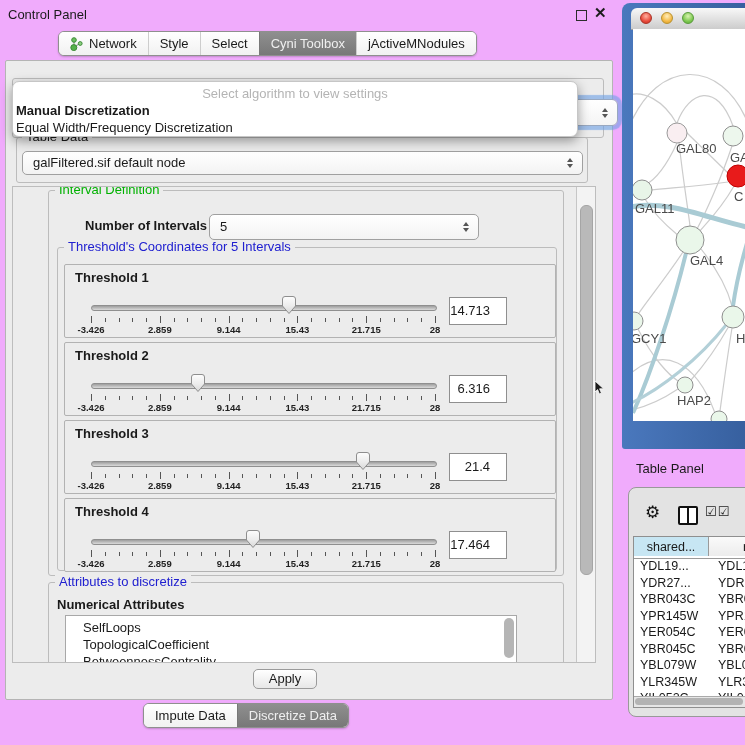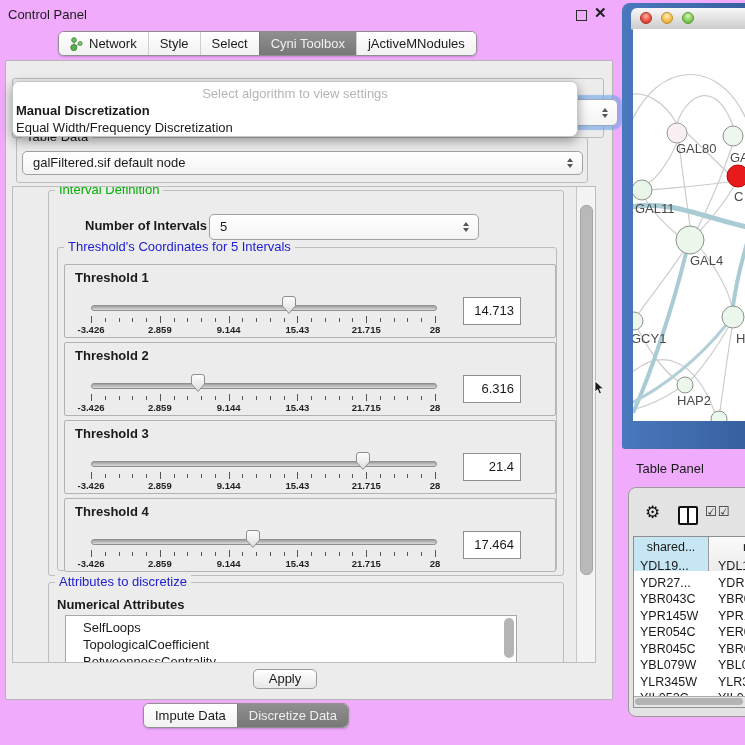--- a/index.html
+++ b/index.html
@@ -70,22 +70,22 @@
     border-radius:2px;margin-bottom:4px;box-sizing:border-box;}
   .thr-label{position:absolute;left:10px;top:5px;font-weight:bold;text-align:center;}
   .thr-track{position:absolute;left:26px;top:40px;width:344px;height:4px;
     background:linear-gradient(#9e9e9e,#dadada);border:1px solid #8f8f8f;border-radius:3px;}
   .thr-thumb{position:absolute;top:30px;}
   .thr-ticks{position:absolute;left:0;top:51px;width:100%;height:8px;}
   .tick{position:absolute;top:2px;width:1px;height:4px;background:#555;}
   .tick.major{top:0;height:7px;}
   .thr-ticklabels{position:absolute;left:0;top:59px;width:100%;height:11px;}
   .ticklabel{position:absolute;top:0;transform:translateX(-50%);font-size:9.5px;font-weight:bold;color:#222;white-space:nowrap;}
-  .thr-value{position:absolute;left:398px;top:32px;width:58px;height:28px;background:#fff;border:1px solid #8f8f8f;
-    line-height:26px;text-align:right;padding-right:6px;box-sizing:border-box;}
+  .thr-value{position:absolute;left:384px;top:32px;width:58px;height:28px;background:#fff;border:1px solid #8f8f8f;
+    line-height:26px;text-align:right;padding-right:16px;box-sizing:border-box;}
 
   
   #grp-attrs{left:35px;top:395px;width:516px;height:90px;}
   #grp-attrs-title{left:6px;top:-8px;color:#2020d0;}
   #attr-label{position:absolute;left:8px;top:14px;font-weight:bold;}
   #attr-list{position:absolute;left:16px;top:32px;width:452px;height:60px;background:#fff;border:1px solid #a8a8a8;box-sizing:border-box;}
   .attr-item{padding-left:17px;line-height:17px;white-space:nowrap;}
   #attr-vthumb{position:absolute;right:2px;top:2px;width:10px;height:40px;background:#b5b5b5;border-radius:5px;}
 
   #apply-btn{left:253px;top:669px;width:64px;height:20px;background:linear-gradient(#ffffff,#e7e7e7);
@@ -106,21 +106,21 @@
   
   #tp-title{left:636px;top:461px;}
   #tp-frame{left:628px;top:487px;width:130px;height:230px;background:#e3e3e3;border:1px solid #999;
     border-radius:8px 0 0 8px;box-sizing:border-box;}
   #tp-gear{left:645px;top:502px;font-size:17px;font-family:"DejaVu Sans",sans-serif;color:#111;}
   #tp-split{left:678px;top:506px;width:16px;height:15px;border:2px solid #111;border-radius:2px;background:#fff;}
   #tp-split .split-div{position:absolute;left:50%;top:0;width:2px;height:100%;background:#111;transform:translateX(-50%);}
   #tp-checks{left:705px;top:504px;font-size:13px;font-family:"DejaVu Sans",sans-serif;letter-spacing:1px;color:#222;}
   #tp-table{left:633px;top:536px;width:160px;height:172px;background:#fff;border:1px solid #8f8f8f;box-sizing:border-box;}
   #tp-header{display:flex;height:21px;border-bottom:1px solid #9a9a9a;}
-  .tp-hcell{box-sizing:border-box;height:34px;line-height:20px;text-align:center;font-size:12.5px;
+  .tp-hcell{box-sizing:border-box;height:19px;line-height:20px;text-align:center;font-size:12.5px;
     background:linear-gradient(#fafafa,#ececec);border-right:1px solid #9a9a9a;}
   .tp-hcell.first{width:76px;background:#c7e6f3;}
   .tp-hcell:nth-child(2){width:84px;}
   #tp-rows{position:absolute;left:0;top:21px;width:100%;height:139px;overflow:hidden;}
   .tp-row{display:flex;height:16.5px;line-height:16.5px;font-size:12.5px;}
   .tp-cell{box-sizing:border-box;white-space:nowrap;overflow:hidden;}
   .tp-cell.first{width:76px;padding-left:6px;}
   .tp-cell:nth-child(2){width:84px;padding-left:9px;}
   #tp-hscroll{position:absolute;left:0;bottom:0;width:100%;height:10px;background:#e6e6e6;border-top:1px solid #aaa;}
   #tp-hthumb{position:absolute;left:1px;top:1px;width:108px;height:7px;background:#b3b3b3;border-radius:4px;}

